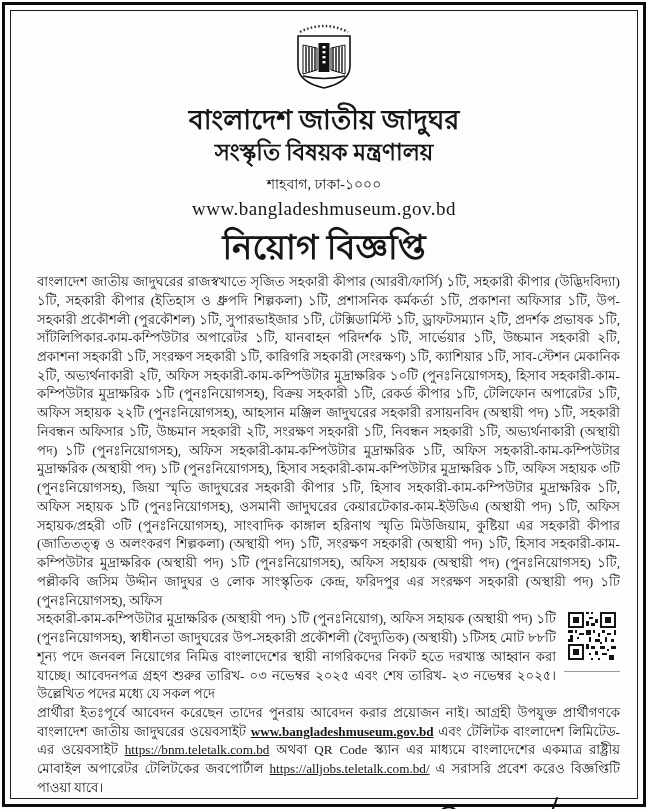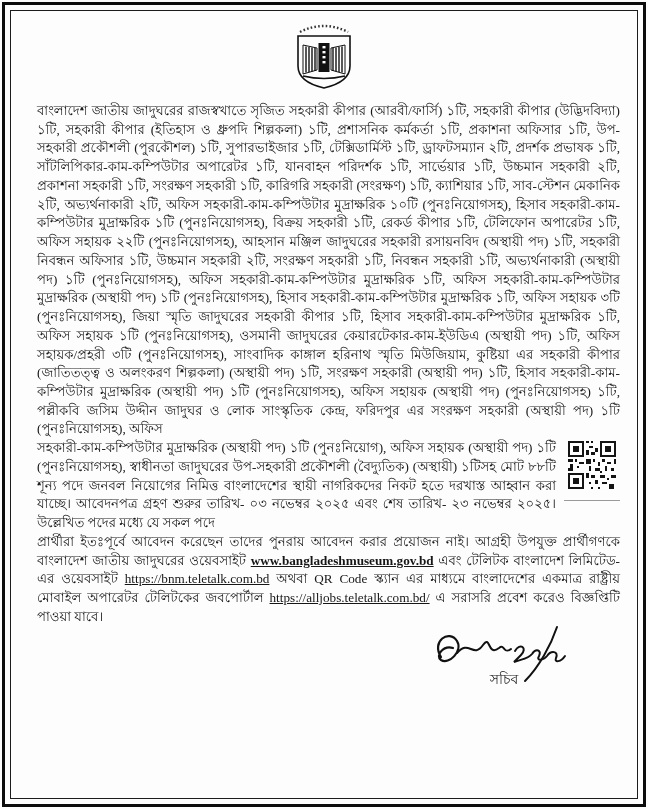--- a/index.html
+++ b/index.html
@@ -77,20 +77,27 @@
         <rect x="42.5" y="25" width="11" height="29" fill="#111"></rect>
         <rect x="46.5" y="28" width="3" height="2.4" fill="#fff"></rect>
         <rect x="46.5" y="33" width="3" height="2.4" fill="#fff"></rect>
         <rect x="46.5" y="38" width="3" height="2.4" fill="#fff"></rect>
         <rect x="46.5" y="43" width="3" height="2.4" fill="#fff"></rect>
 
         <path d="M27,58 Q48,63 69,58" fill="none" stroke="#111" stroke-width="1.6"></path>
       </svg>
     </div>
 
+    <div class="hdr">
+      <div class="org-name">বাংলাদেশ জাতীয় জাদুঘর</div>
+      <div class="ministry">সংস্কৃতি বিষয়ক মন্ত্রণালয়</div>
+      <div class="addr">শাহবাগ, ঢাকা-১০০০</div>
+      <div class="website">www.bangladeshmuseum.gov.bd</div>
+      <div class="notice-title">নিয়োগ বিজ্ঞপ্তি</div>
+    </div>
 
     <div class="body-text">
       <p>বাংলাদেশ জাতীয় জাদুঘরের রাজস্বখাতে সৃজিত সহকারী কীপার (আরবী/ফার্সি) ১টি, সহকারী কীপার (উদ্ভিদবিদ্যা) ১টি, সহকারী কীপার (ইতিহাস ও ধ্রুপদি শিল্পকলা) ১টি, প্রশাসনিক কর্মকর্তা ১টি, প্রকাশনা অফিসার ১টি, উপ-সহকারী প্রকৌশলী (পুরকৌশল) ১টি, সুপারভাইজার ১টি, টেক্সিডার্মিস্ট ১টি, ড্রাফটসম্যান ২টি, প্রদর্শক প্রভাষক ১টি, সাঁটলিপিকার-কাম-কম্পিউটার অপারেটর ১টি, যানবাহন পরিদর্শক ১টি, সার্ভেয়ার ১টি, উচ্চমান সহকারী ২টি, প্রকাশনা সহকারী ১টি, সংরক্ষণ সহকারী ১টি, কারিগরি সহকারী (সংরক্ষণ) ১টি, ক্যাশিয়ার ১টি, সাব-স্টেশন মেকানিক ২টি, অভ্যর্থনাকারী ২টি, অফিস সহকারী-কাম-কম্পিউটার মুদ্রাক্ষরিক ১০টি (পুনঃনিয়োগসহ), হিসাব সহকারী-কাম-কম্পিউটার মুদ্রাক্ষরিক ১টি (পুনঃনিয়োগসহ), বিক্রয় সহকারী ১টি, রেকর্ড কীপার ১টি, টেলিফোন অপারেটর ১টি, অফিস সহায়ক ২২টি (পুনঃনিয়োগসহ), আহসান মঞ্জিল জাদুঘরের সহকারী রসায়নবিদ (অস্থায়ী পদ) ১টি, সহকারী নিবন্ধন অফিসার ১টি, উচ্চমান সহকারী ২টি, সংরক্ষণ সহকারী ১টি, নিবন্ধন সহকারী ১টি, অভ্যর্থনাকারী (অস্থায়ী পদ) ১টি (পুনঃনিয়োগসহ), অফিস সহকারী-কাম-কম্পিউটার মুদ্রাক্ষরিক ১টি, অফিস সহকারী-কাম-কম্পিউটার মুদ্রাক্ষরিক (অস্থায়ী পদ) ১টি (পুনঃনিয়োগসহ), হিসাব সহকারী-কাম-কম্পিউটার মুদ্রাক্ষরিক ১টি, অফিস সহায়ক ৩টি (পুনঃনিয়োগসহ), জিয়া স্মৃতি জাদুঘরের সহকারী কীপার ১টি, হিসাব সহকারী-কাম-কম্পিউটার মুদ্রাক্ষরিক ১টি, অফিস সহায়ক ১টি (পুনঃনিয়োগসহ), ওসমানী জাদুঘরের কেয়ারটেকার-কাম-ইউডিএ (অস্থায়ী পদ) ১টি, অফিস সহায়ক/প্রহরী ৩টি (পুনঃনিয়োগসহ), সাংবাদিক কাঙ্গাল হরিনাথ স্মৃতি মিউজিয়াম, কুষ্টিয়া এর সহকারী কীপার (জাতিতত্ত্ব ও অলংকরণ শিল্পকলা) (অস্থায়ী পদ) ১টি, সংরক্ষণ সহকারী (অস্থায়ী পদ) ১টি, হিসাব সহকারী-কাম-কম্পিউটার মুদ্রাক্ষরিক (অস্থায়ী পদ) ১টি (পুনঃনিয়োগসহ), অফিস সহায়ক (অস্থায়ী পদ) (পুনঃনিয়োগসহ) ১টি, পল্লীকবি জসিম উদ্দীন জাদুঘর ও লোক সাংস্কৃতিক কেন্দ্র, ফরিদপুর এর সংরক্ষণ সহকারী (অস্থায়ী পদ) ১টি (পুনঃনিয়োগসহ), অফিস</p>
 
       <div class="clearfix">
         <div class="qr-float">
           <svg viewBox="0 0 21 21" width="48" height="48" shape-rendering="crispEdges">
             <rect width="21" height="21" fill="#ffffff"></rect>
             <path fill="#141414" d="M0,0h7v7h-7z M14,0h7v7h-7z M0,14h7v7h-7z"></path>
             <path fill="#ffffff" d="M1,1h5v5h-5z M15,1h5v5h-5z M1,15h5v5h-5z"></path>

